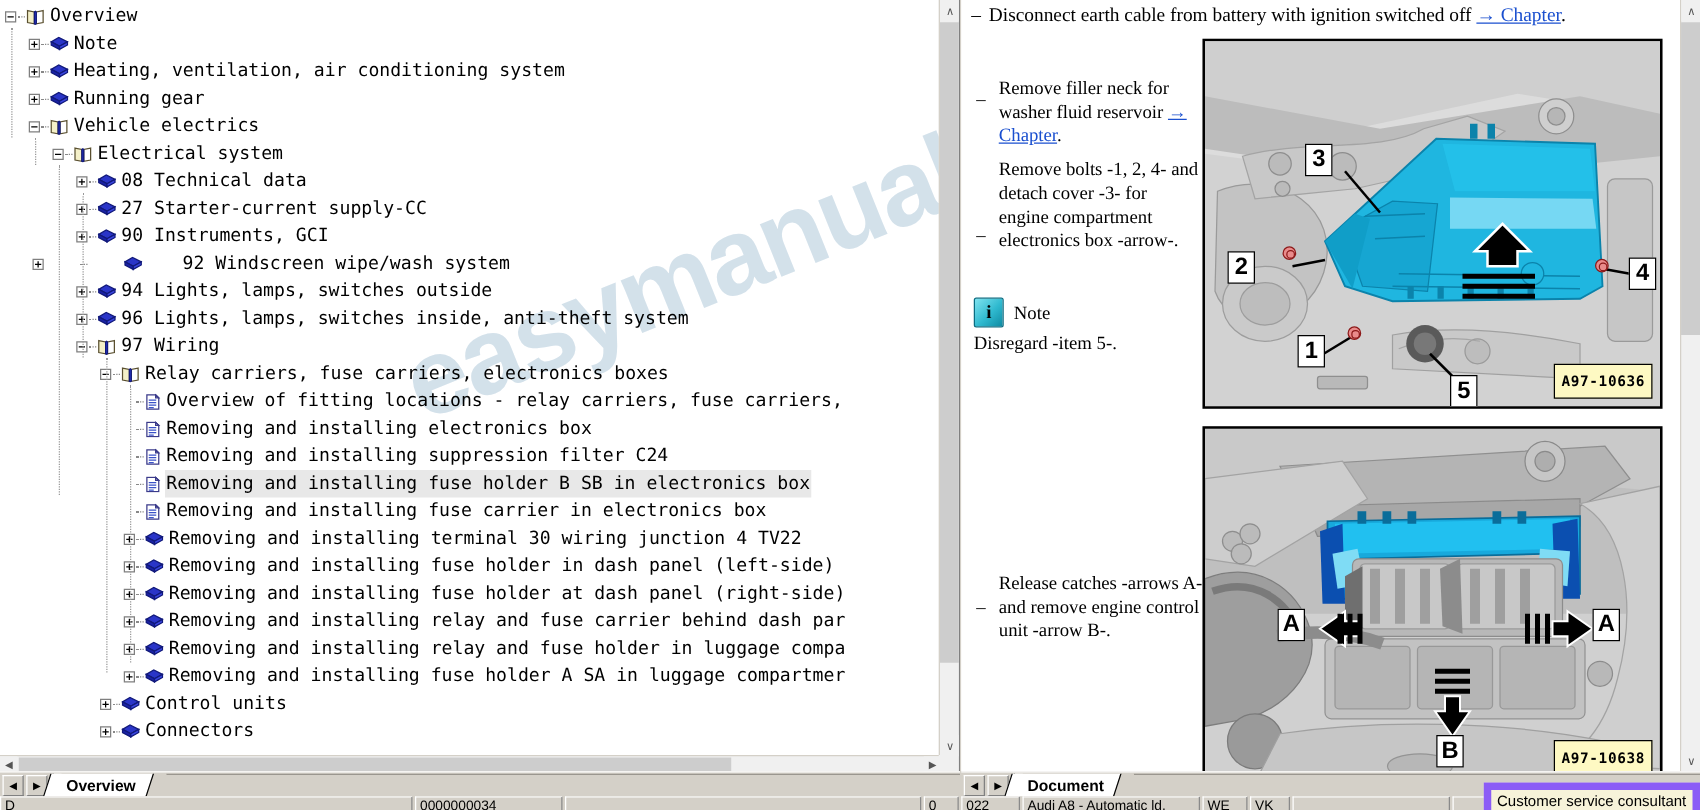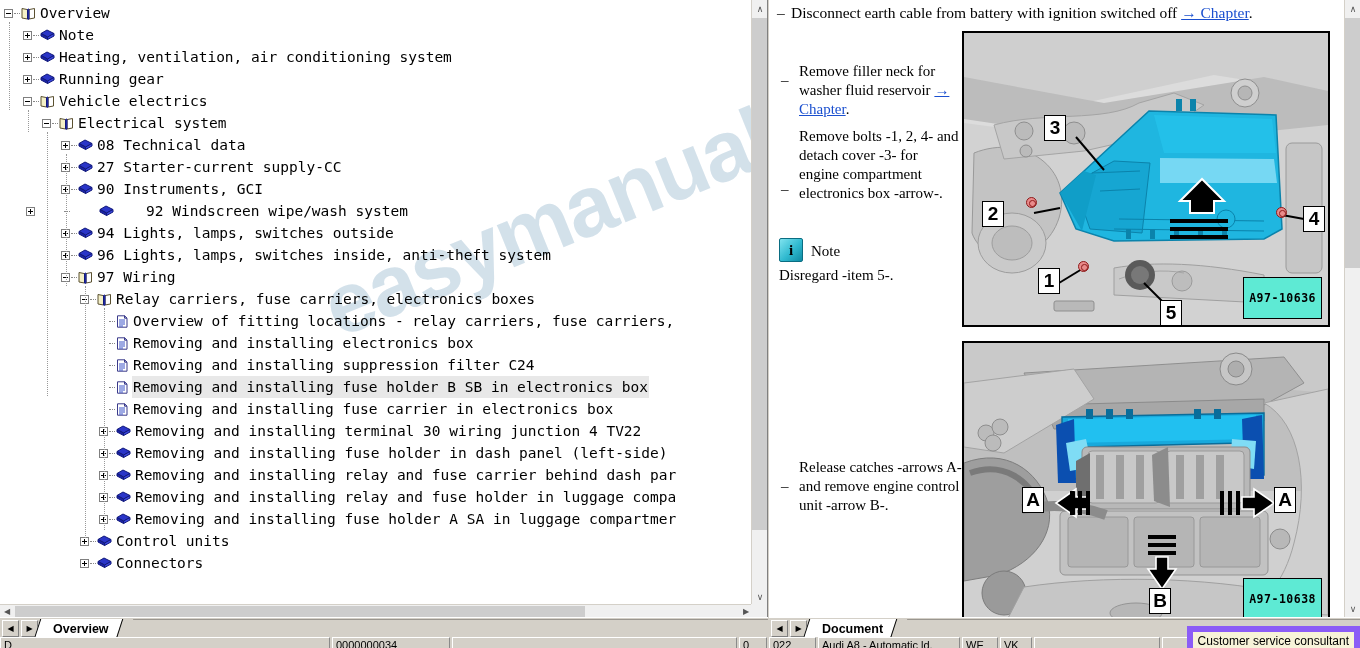--- a/index.html
+++ b/index.html
@@ -163,24 +163,24 @@
   .figure {
     position: absolute;
     border: 2px solid #000;
     background: #d9d9d9;
     overflow: hidden;
   }
   #fig1 { left: 193px; top: 31px; width: 368px; height: 296px; }
   #fig2 { left: 193px; top: 341px; width: 368px; height: 287px; }
   .fig-caption {
     position: absolute; right: 6px; bottom: 6px;
-    background: #5eead4; border: 1px solid #000;
+    background: #fef9c3; border: 1px solid #000;
     font-family: "DejaVu Sans Mono", monospace;
     font-size: 11.5px; font-weight: bold;
-    padding: 13px 5px; color: #000; letter-spacing: .5px; margin-top: 37px;
+    padding: 6px 5px; color: #000; letter-spacing: .5px; margin-top: 37px;
   }
   .callout {
     position: absolute;
     background: #fff; border: 1.5px solid #000;
     font-family: "Liberation Sans", sans-serif;
     font-weight: bold; font-size: 19px; color: #000;
     width: 22px; height: 26px;
     display: flex; align-items: center; justify-content: center;
   }
   .bolt {
@@ -531,20 +531,32 @@
             <span class="exp plus"></span>
             <span class="dots"></span>
             <span class="icn">
               <svg width="15" height="13" viewBox="0 0 15 13">
                 <path d="M1 4.5 L7 1 L14 4.5 L7.6 8 Z" fill="#2a35c8" stroke="#11197a"></path>
                 <path d="M1 4.5 L1 7 L7.6 10.5 L7.6 8 Z" fill="#1a22a8" stroke="#11197a"></path>
                 <path d="M7.6 8 L14 4.5 L14 7 L7.6 10.5 Z" fill="#3a46e0" stroke="#11197a"></path>
               </svg>
             </span>
             <span class="tlabel">Removing and installing fuse holder in dash panel (left-side)</span>
+          </div>
+          <div class="trow" style="padding-left: 99px;">
+            <span class="exp plus"></span>
+            <span class="dots"></span>
+            <span class="icn">
+              <svg width="15" height="13" viewBox="0 0 15 13">
+                <path d="M1 4.5 L7 1 L14 4.5 L7.6 8 Z" fill="#2a35c8" stroke="#11197a"></path>
+                <path d="M1 4.5 L1 7 L7.6 10.5 L7.6 8 Z" fill="#1a22a8" stroke="#11197a"></path>
+                <path d="M7.6 8 L14 4.5 L14 7 L7.6 10.5 Z" fill="#3a46e0" stroke="#11197a"></path>
+              </svg>
+            </span>
+            <span class="tlabel">Removing and installing fuse holder at dash panel (right-side)</span>
           </div>
           <div class="trow" style="padding-left: 99px;">
             <span class="exp plus"></span>
             <span class="dots"></span>
             <span class="icn">
               <svg width="15" height="13" viewBox="0 0 15 13">
                 <path d="M1 4.5 L7 1 L14 4.5 L7.6 8 Z" fill="#2a35c8" stroke="#11197a"></path>
                 <path d="M1 4.5 L1 7 L7.6 10.5 L7.6 8 Z" fill="#1a22a8" stroke="#11197a"></path>
                 <path d="M7.6 8 L14 4.5 L14 7 L7.6 10.5 Z" fill="#3a46e0" stroke="#11197a"></path>
               </svg>

